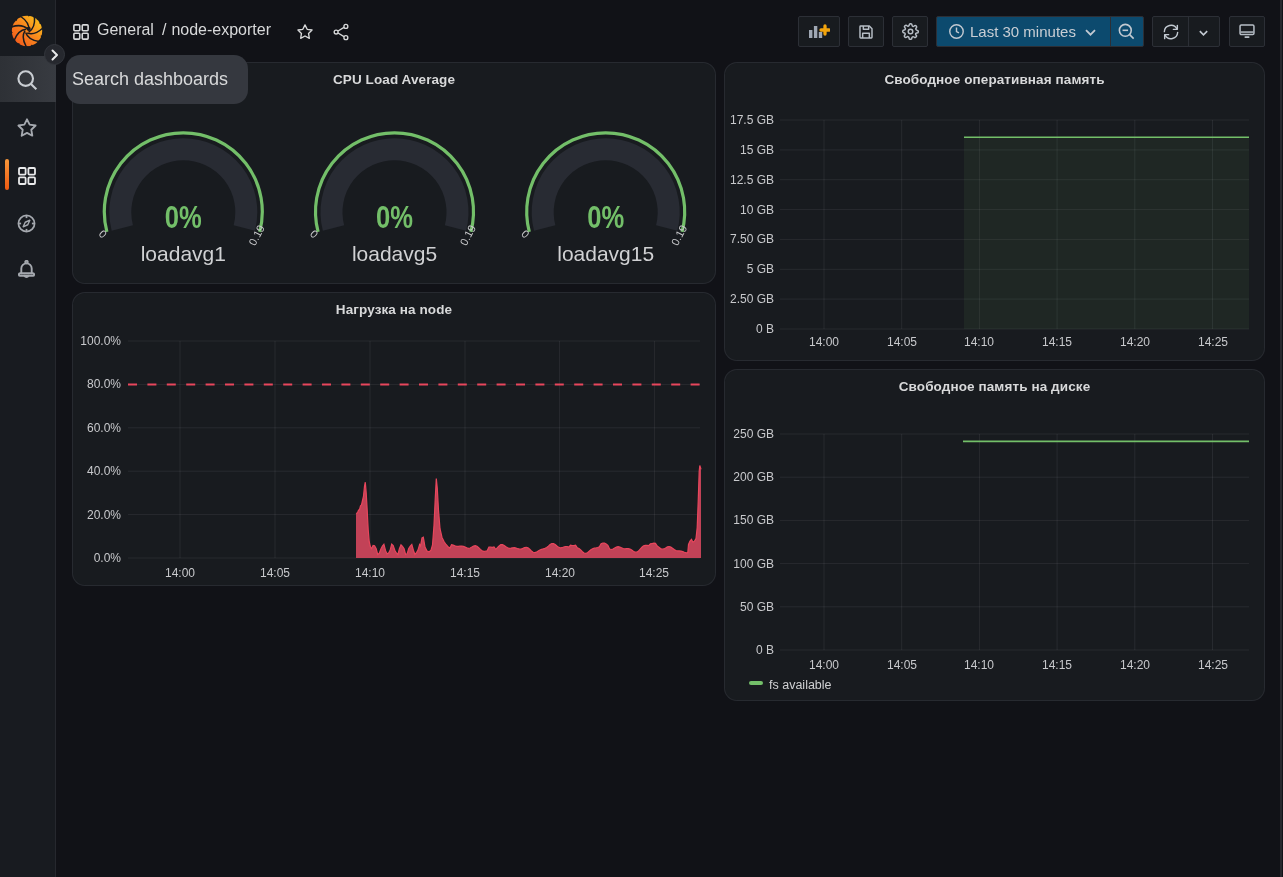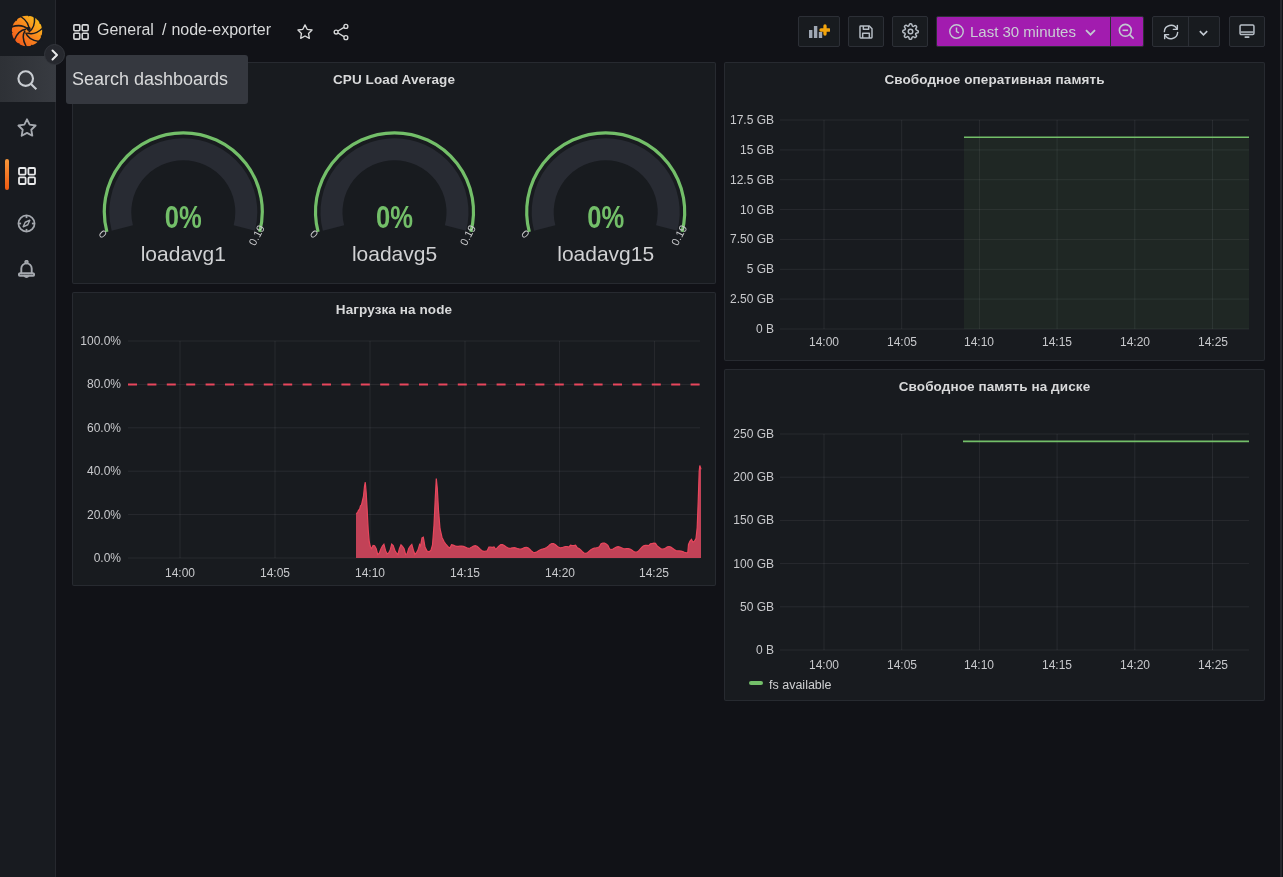--- a/index.html
+++ b/index.html
@@ -1,16 +1,16 @@
 <!DOCTYPE html>
 <html><head><meta charset="utf-8"><style>
 *{margin:0;padding:0;box-sizing:border-box;}
 html,body{width:1283px;height:877px;background:#111217;font-family:"Liberation Sans",sans-serif;overflow:hidden;position:relative;}
 .abs{position:absolute;}
-.panel{position:absolute;background:#181b1f;border:1px solid rgba(204,204,220,0.09);border-radius:2px;}
+.panel{position:absolute;background:#181b1f;border:1px solid rgba(204,204,220,0.09);border-radius:13px;}
 .ptitle{position:absolute;left:0;right:0;text-align:center;font-size:13.5px;font-weight:bold;color:#d8d9da;letter-spacing:.1px;top:9px;}
 .btn{position:absolute;background:#181b1f;border:1px solid #2c2f36;border-radius:2px;top:16px;height:31px;display:flex;align-items:center;justify-content:center;}
 svg{display:block;font-family:"Liberation Sans",sans-serif;}
 </style></head>
 <body>
 
 <div class="abs" style="left:0;top:0;width:56px;height:877px;background:#181b20;border-right:1px solid #26282e;"></div>
 <div class="abs" style="left:0;top:56px;width:56px;height:46px;background:linear-gradient(90deg,#2e3136,#383b41);"></div>
 
 <svg class="abs" style="left:11px;top:15px" width="32" height="32" viewBox="0 0 32 32">
@@ -70,21 +70,21 @@
 <path d="M3.3 13.2v-4.6a5.2 5.2 0 0 1 10.4 0v4.6"></path>
 <rect x="0.9" y="13.2" width="15.2" height="2.6" rx="1.2"></rect>
 <path d="M6.6 15.8a2.1 2.1 0 0 0 3.8 0" fill="none"></path>
 </svg>
 
 <div class="abs" style="left:44px;top:44px;width:21px;height:21px;border-radius:50%;background:#26282e;border:1px solid #33363c;z-index:21;"></div>
 <svg class="abs" style="left:51px;top:49px;z-index:22" width="8" height="12" viewBox="0 0 8 12" fill="none" stroke="#e9eaeb" stroke-width="2" stroke-linecap="round" stroke-linejoin="round">
     <path d="M1.5 1.5L6 6l-4.5 4.5"></path>
   </svg>
 
-<div class="abs" style="left:66px;top:55px;width:182px;height:49px;background:#35383f;border-radius:3px;display:flex;align-items:center;z-index:20;">
+<div class="abs" style="left:66px;top:55px;width:182px;height:49px;background:#35383f;border-radius:14px;display:flex;align-items:center;z-index:20;">
 <span style="color:#d8d9da;font-size:18px;margin-left:6px;">Search dashboards</span>
   </div>
 
 <svg class="abs" style="left:73px;top:24px" width="16" height="16" viewBox="0 0 18 18" fill="none" stroke="#d8d9da" stroke-width="1.8">
 <rect x="1" y="1" width="6.6" height="6.6" rx="1"></rect>
     <rect x="10.4" y="1" width="6.6" height="6.6" rx="1"></rect>
 <rect x="1" y="10.4" width="6.6" height="6.6" rx="1"></rect>
     <rect x="10.4" y="10.4" width="6.6" height="6.6" rx="1"></rect>
 </svg>
 <div class="abs" style="left:97px;top:21px;font-size:16px;color:#d8d9da;">General<span style="margin:0 5px 0 8px;">/</span>node-exporter</div>
@@ -119,21 +119,21 @@
       <path d="M7 21v-7h10v7"></path>
     </svg>
 </div>
 <div class="btn" style="left:892px;width:36px;">
 <svg width="17" height="17" viewBox="0 0 24 24" fill="none" stroke="#b7bec6" stroke-width="2.1">
 <circle cx="12" cy="12" r="3.2"></circle>
 <path d="M19.4 15a1.7 1.7 0 0 0 .3 1.9l.1.1a2 2 0 1 1-2.9 2.9l-.1-.1a1.7 1.7 0 0 0-1.9-.3 1.7 1.7 0 0 0-1 1.5V21a2 2 0 1 1-4 0v-.1a1.7 1.7 0 0 0-1.1-1.5 1.7 1.7 0 0 0-1.9.3l-.1.1a2 2 0 1 1-2.9-2.9l.1-.1a1.7 1.7 0 0 0 .3-1.9 1.7 1.7 0 0 0-1.5-1H3a2 2 0 1 1 0-4h.1a1.7 1.7 0 0 0 1.5-1.1 1.7 1.7 0 0 0-.3-1.9l-.1-.1a2 2 0 1 1 2.9-2.9l.1.1a1.7 1.7 0 0 0 1.9.3h.1a1.7 1.7 0 0 0 1-1.5V3a2 2 0 1 1 4 0v.1a1.7 1.7 0 0 0 1 1.5 1.7 1.7 0 0 0 1.9-.3l.1-.1a2 2 0 1 1 2.9 2.9l-.1.1a1.7 1.7 0 0 0-.3 1.9v.1a1.7 1.7 0 0 0 1.5 1H21a2 2 0 1 1 0 4h-.1a1.7 1.7 0 0 0-1.5 1z"></path>
     </svg>
 </div>
 
-<div class="abs" style="left:936px;top:16px;width:208px;height:31px;background:#a21caf;border:1px solid #2c2f36;border-radius:2px;">
+<div class="abs" style="left:936px;top:16px;width:208px;height:31px;background:#0c4a6e;border:1px solid #2c2f36;border-radius:2px;">
   <svg class="abs" style="left:11px;top:6px" width="17" height="17" viewBox="0 0 24 24" fill="none" stroke="#c2c9d1" stroke-width="2">
       <circle cx="12" cy="12" r="9.5"></circle>
       <path d="M12 6.5V12l3.5 2"></path>
     </svg>
   <span class="abs" style="color:#c9ced4;font-size:15px;font-weight:500;left:33px;top:6px;">Last 30 minutes</span>
   <svg class="abs" style="left:148px;top:12px" width="11" height="7" viewBox="0 0 11 7" fill="none" stroke="#c2c9d1" stroke-width="1.8">
       <path d="M1 1.2l4.5 4.5L10 1.2"></path>
     </svg>
   <div class="abs" style="width:1px;height:29px;background:#2c2f36;left:173px;top:0;"></div>
   <svg class="abs" style="left:180px;top:5px" width="19" height="19" viewBox="0 0 24 24" fill="none" stroke="#c2c9d1" stroke-width="2">

